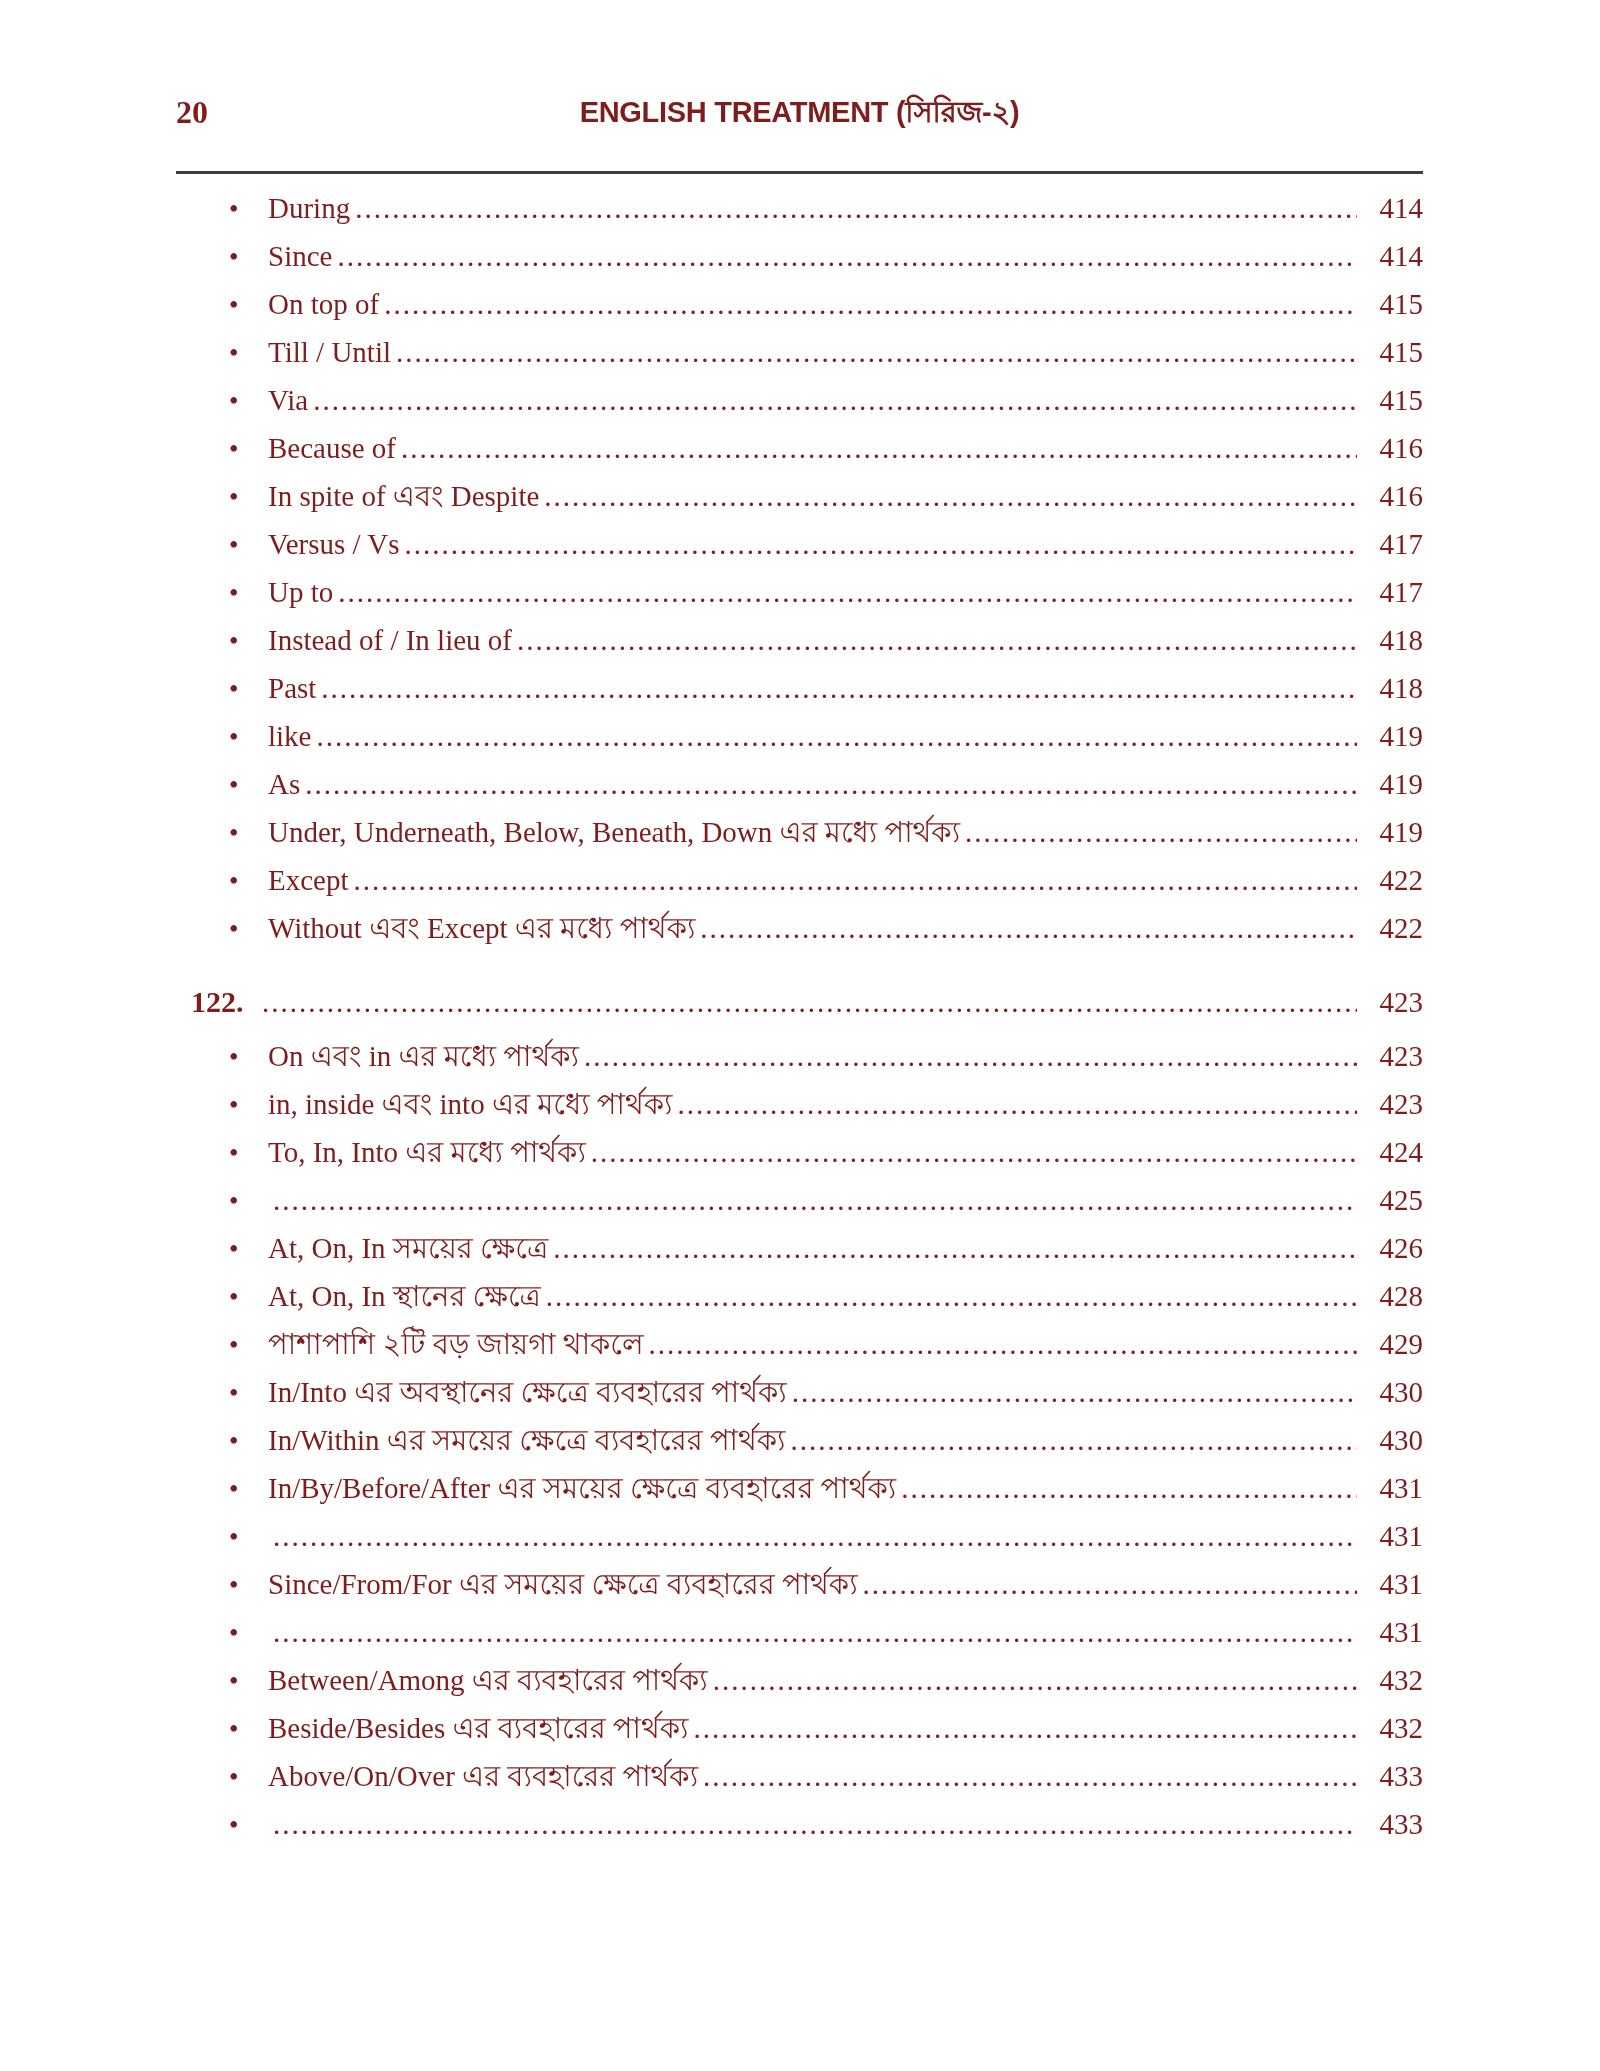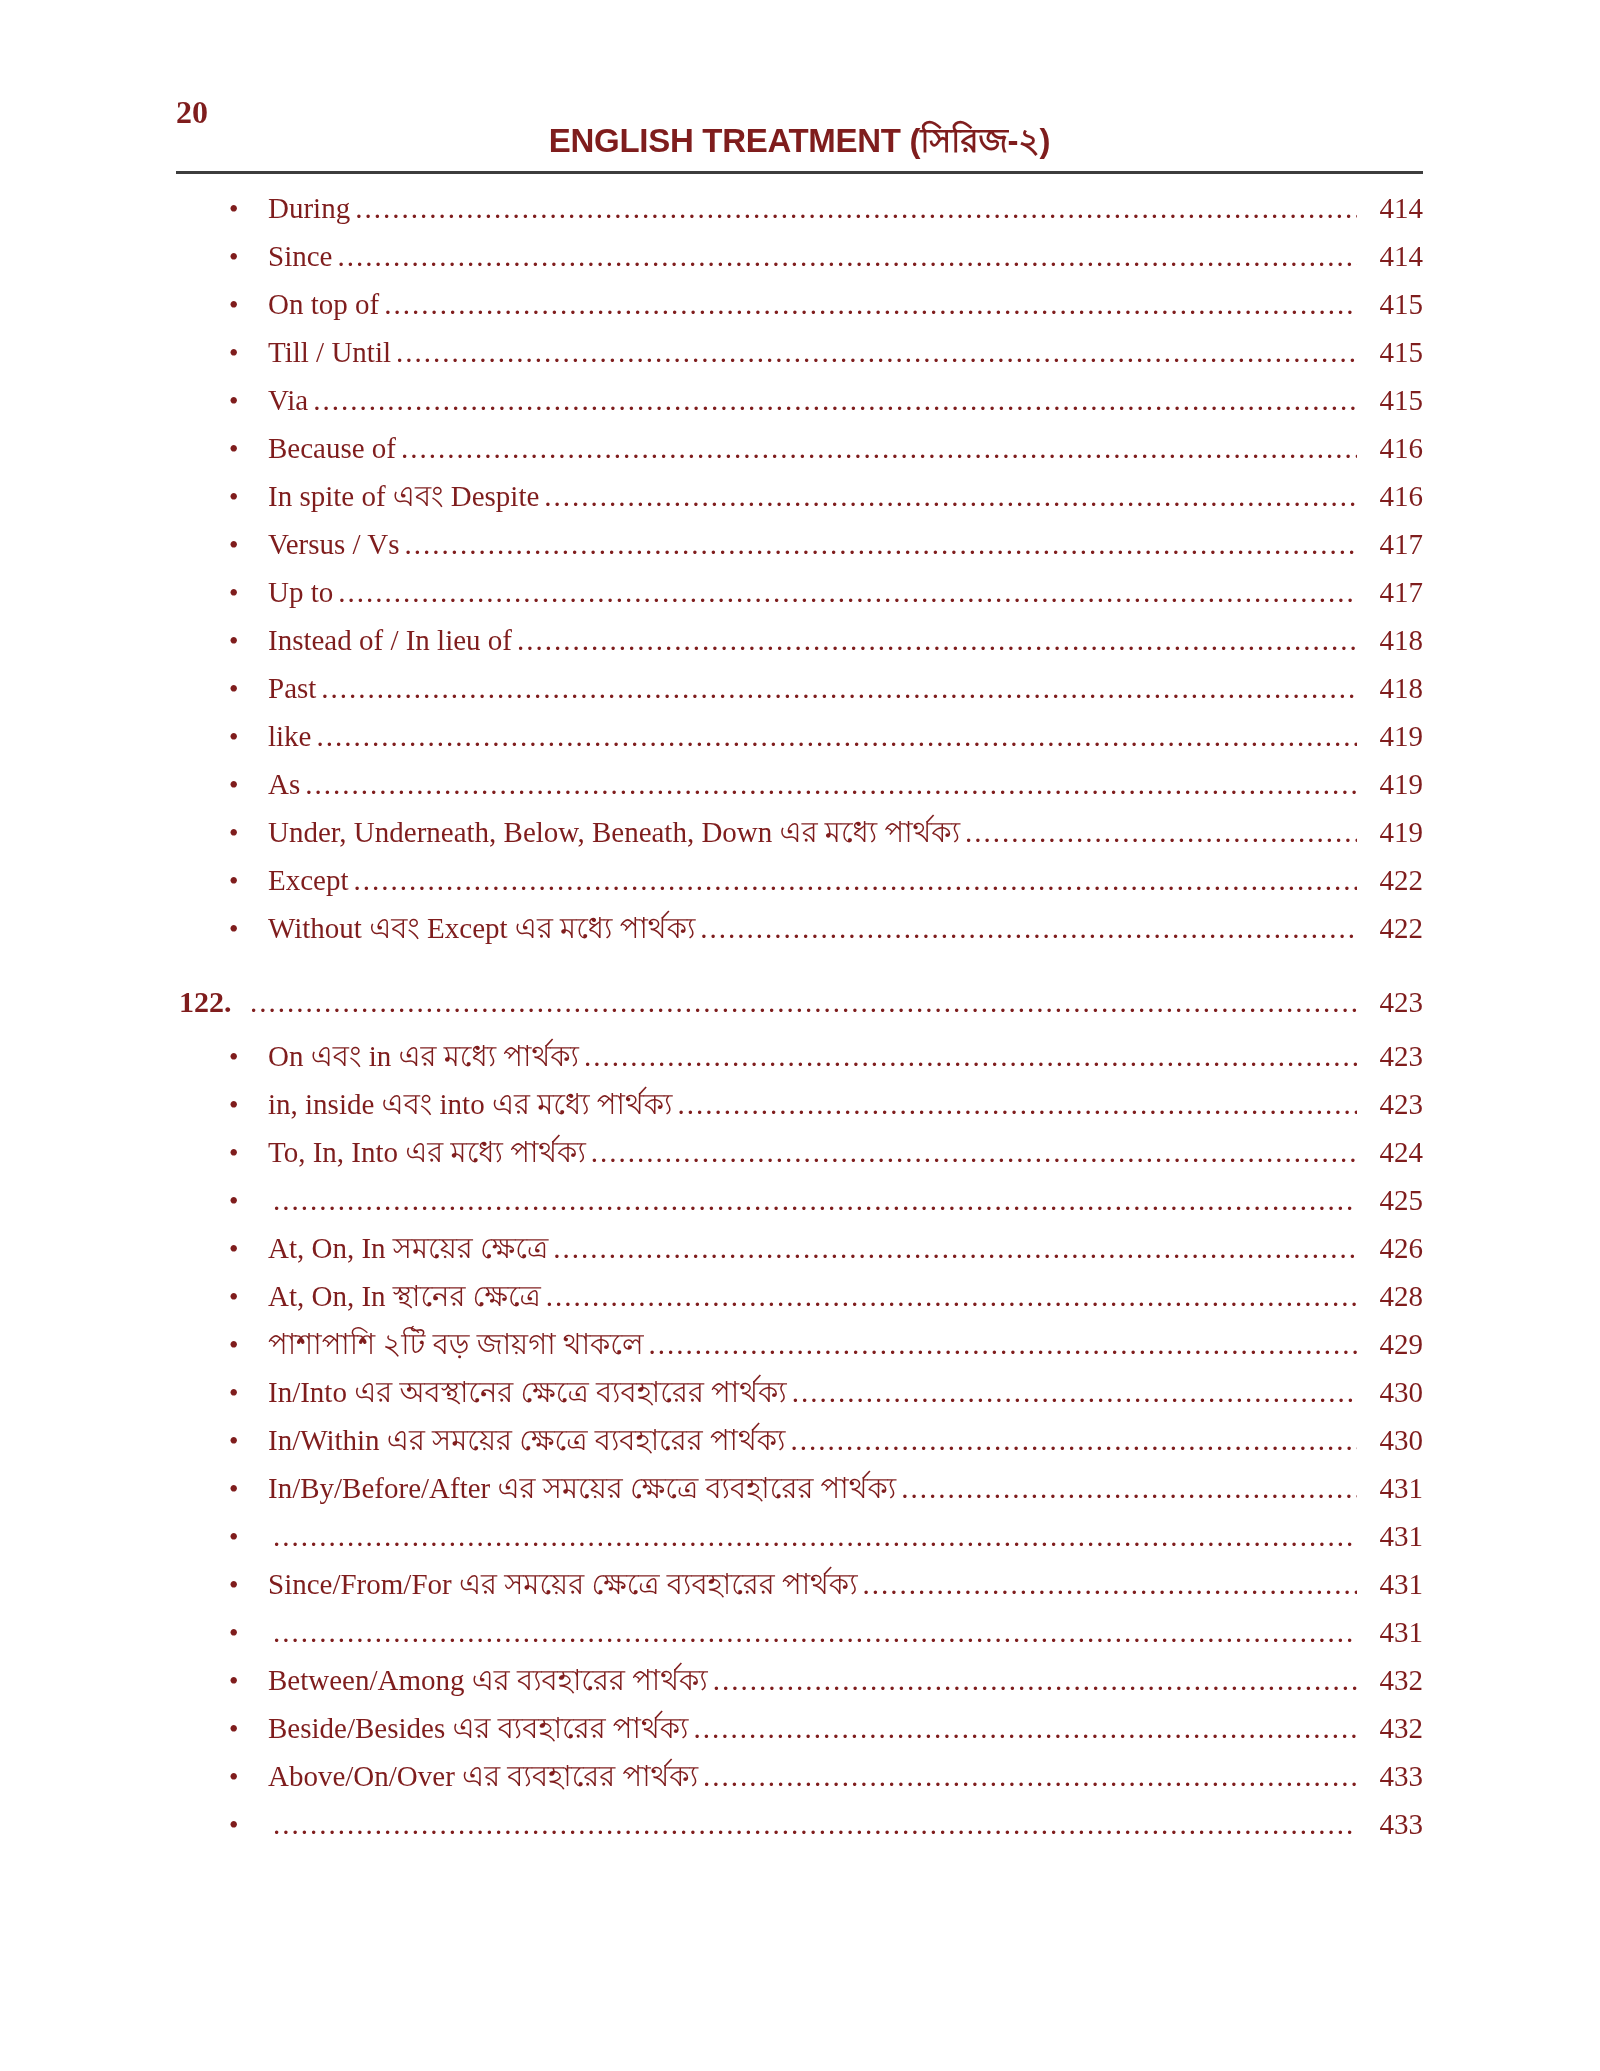--- a/index.html
+++ b/index.html
@@ -15,21 +15,21 @@
     position:absolute;left:176px;right:177px;top:0;height:171px;
     border-bottom:3px solid #3d3d3d;
   }
   .hdr-num{
     position:absolute;left:0;top:93px;
     font-weight:bold;font-size:32px;line-height:38px;
   }
   .hdr-title{
     position:absolute;left:0;right:0;top:93px;text-align:center;
     font-family:"Liberation Sans", sans-serif;
-    font-weight:700;font-size:33px;line-height:38px;letter-spacing:-0.3px;margin-top:29px;
+    font-weight:700;font-size:29px;line-height:38px;letter-spacing:-0.3px;
   }
   .toc{
     position:absolute;left:176px;right:177px;top:184px;
   }
   .toc-row{
     display:flex;align-items:baseline;
     height:48px;line-height:48px;
     padding-left:53px;
     font-size:29px;
   }
@@ -40,21 +40,21 @@
     margin:0 8px 0 5px;letter-spacing:2px;
   }
   .dots::after{
     content:"......................................................................................................................................................................................................";
   }
   .pg{min-width:58px;text-align:right;}
   .toc-heading{
     display:flex;align-items:flex-start;
     height:48px;line-height:48px;
     margin-top:26px;margin-bottom:6px;
-    font-weight:bold;font-size:30px;
+    font-weight:bold;font-size:30px;margin-left:12px;
   }
   .sec-num{width:66px;padding-left:3px;}
   .sec-label{white-space:nowrap;}
   .toc-heading .dots,
   .toc-heading .pg{font-weight:normal;font-size:29px;}
 </style>
 </head>
 <body>
 
 <div class="page">

